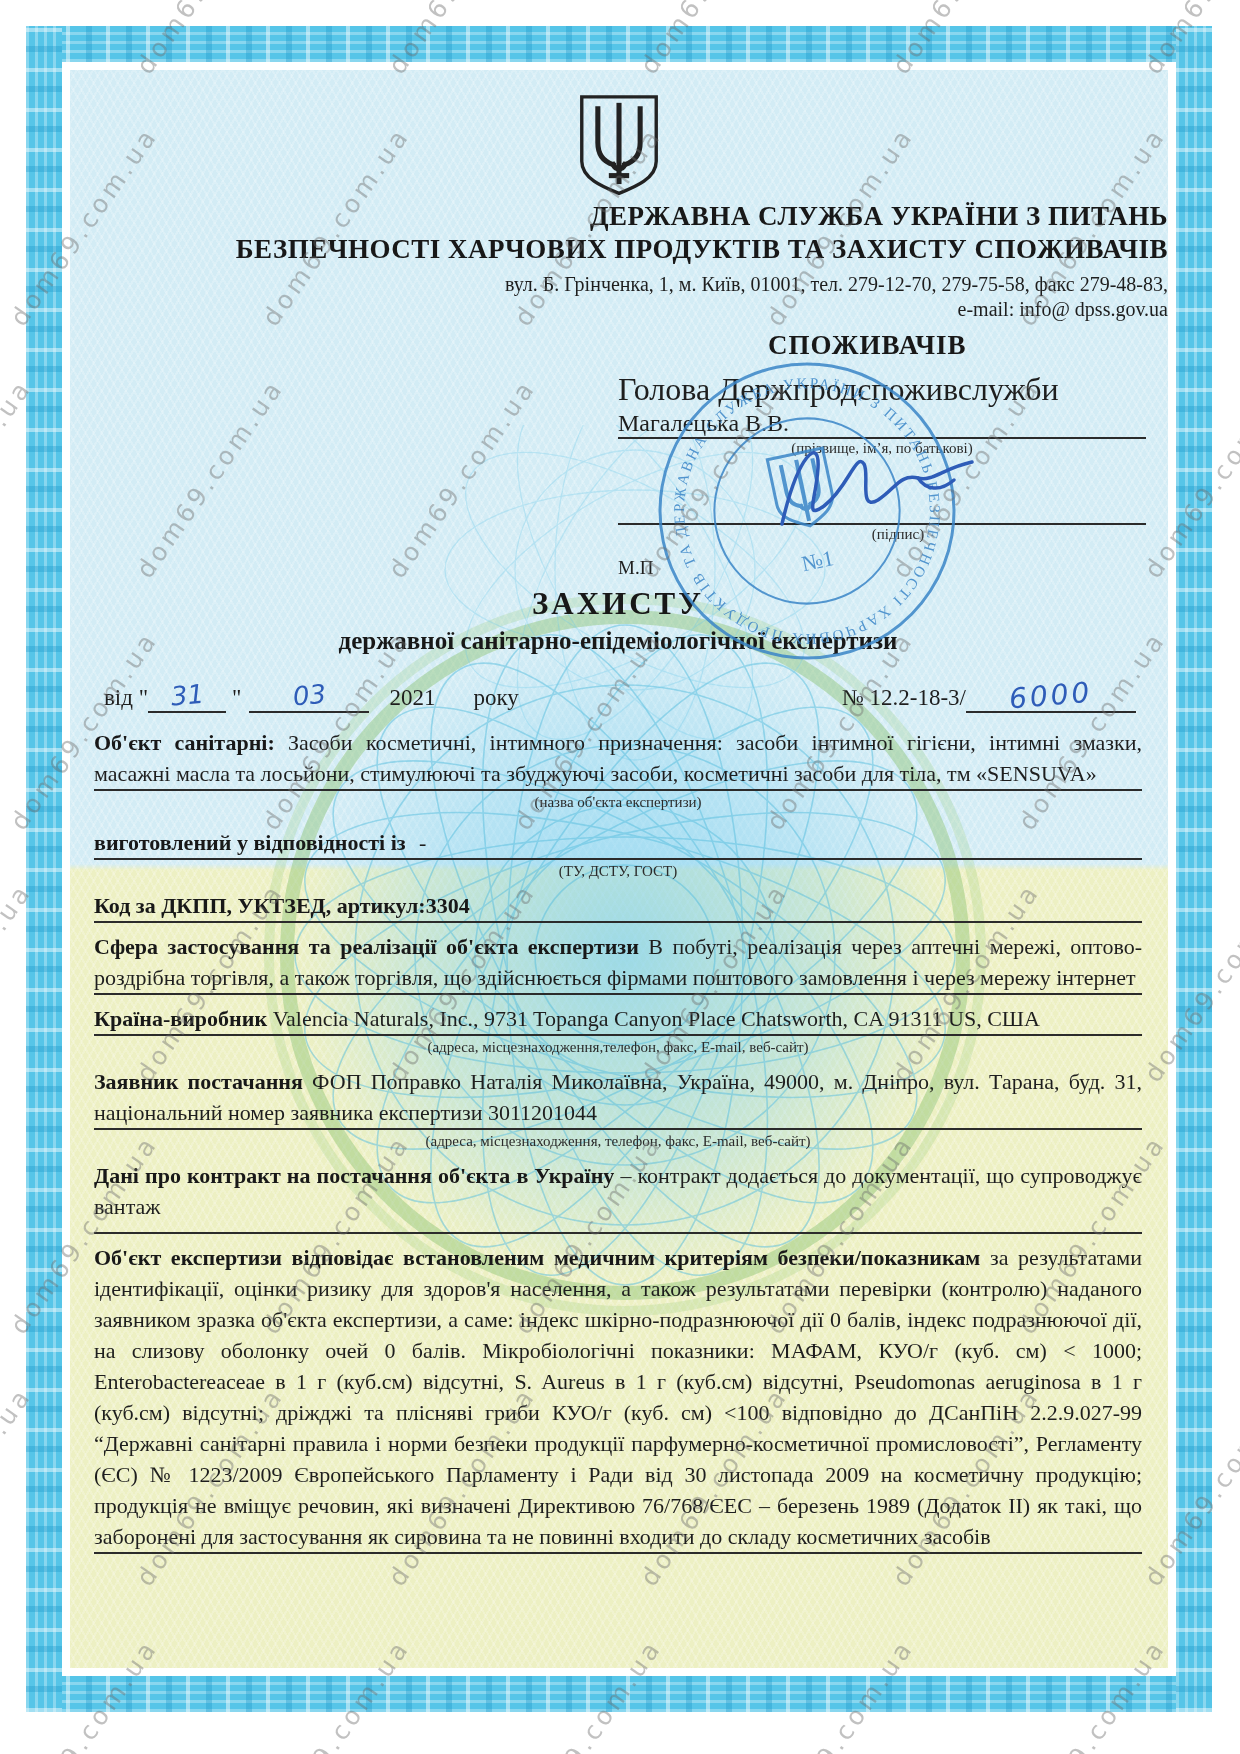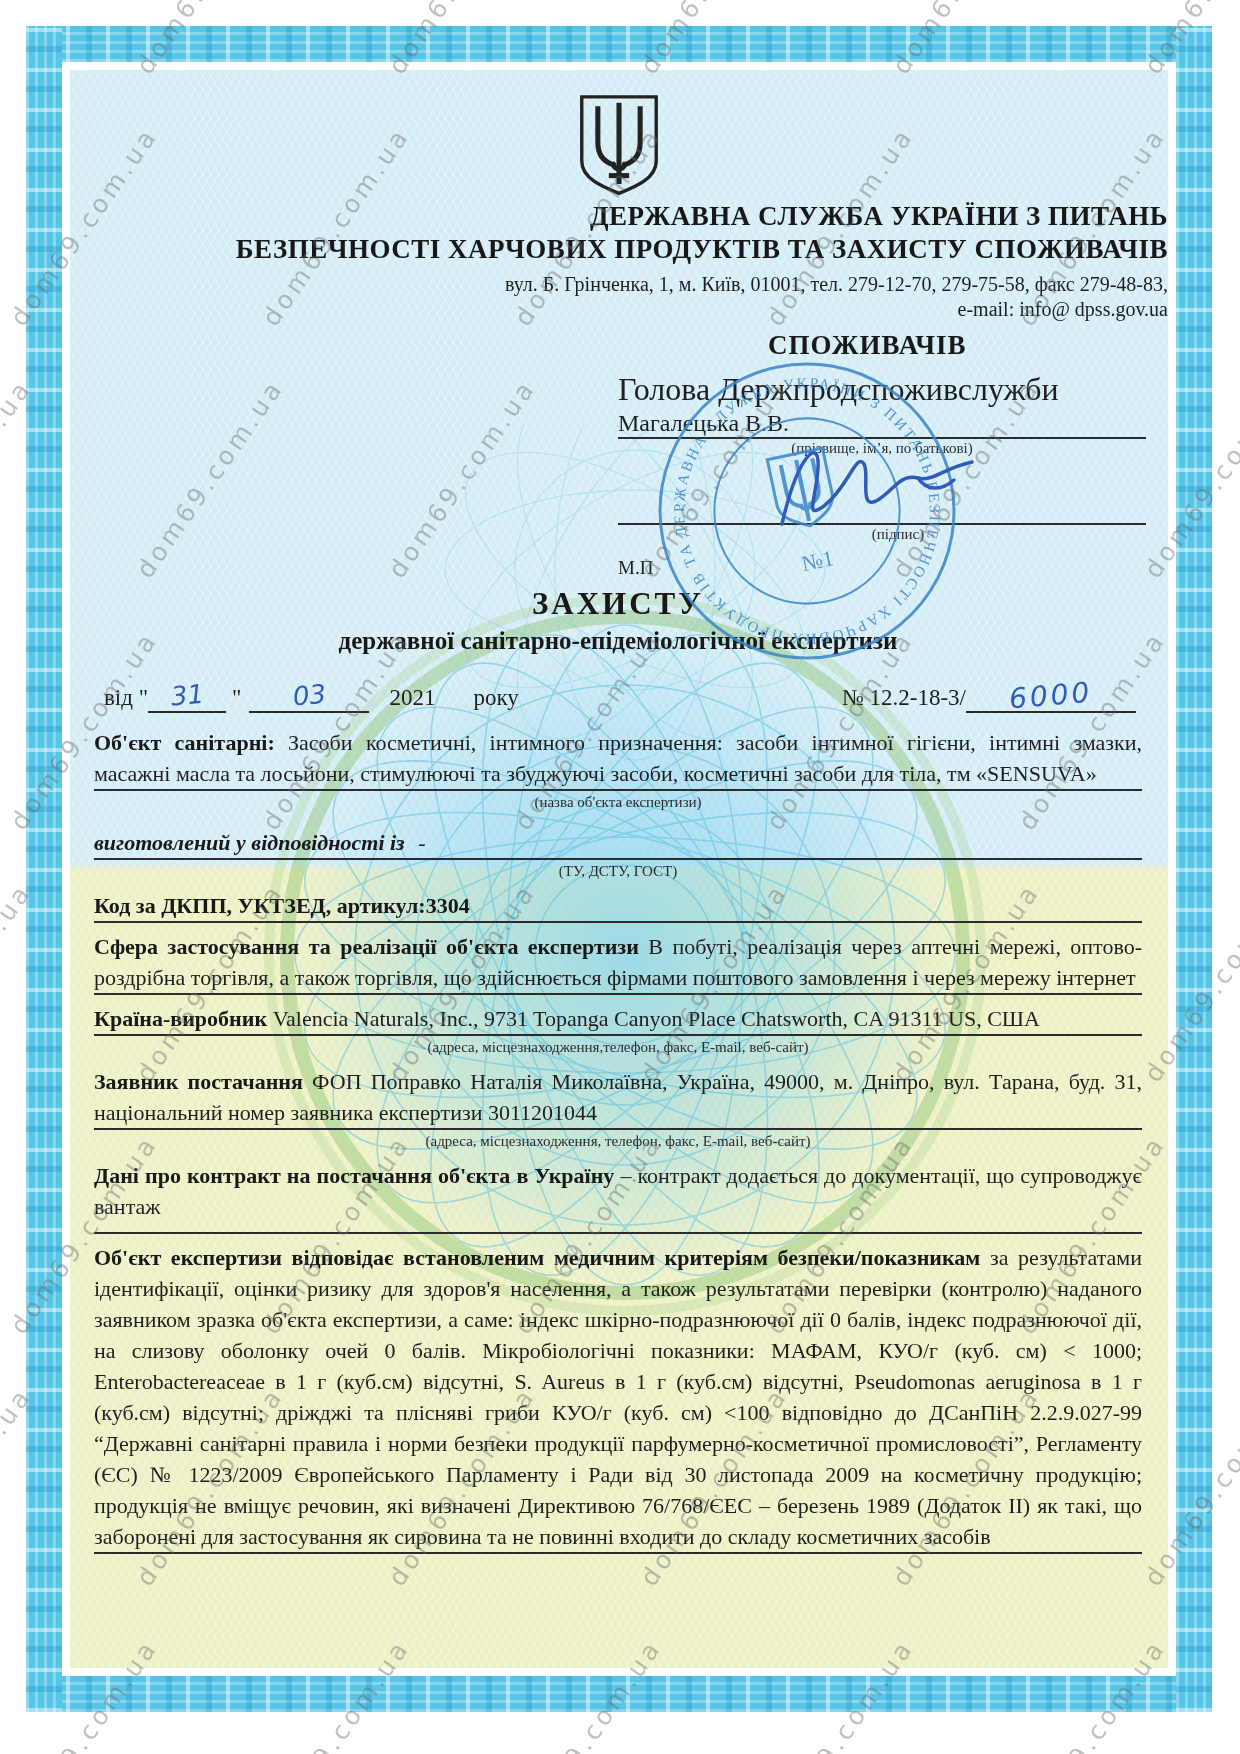--- a/index.html
+++ b/index.html
@@ -61,21 +61,21 @@
   .h-sub{text-align:center;font-weight:bold;font-size:25px;margin-top:6px;color:#181818;}
   .dateline{display:flex;align-items:flex-end;margin-top:24px;font-size:23px;}
   .hand{font-family:"DejaVu Sans", sans-serif;font-style:italic;color:#2e5cb8;display:inline-block;transform:rotate(-5deg);}
   .wline{display:inline-block;border-bottom:2px solid #2b2b2b;text-align:center;}
   .w-day{width:78px;font-size:26px;}
   .w-month{width:120px;font-size:26px;}
   .w-num{width:170px;font-size:28px;letter-spacing:3px;}
   .num-group{margin-left:auto;margin-right:6px;}
   .para{text-align:justify;margin-top:12px;}
   .para b{color:#181818;}
-  .mt8{margin-top:8px;} .mt10{margin-top:10px;} .mt14{margin-top:14px;} .mt16{margin-top:16px;font-style:italic;}
+  .mt8{margin-top:8px;} .mt10{margin-top:10px;} .mt14{margin-top:14px;} .mt16{margin-top:16px;}
   .uline{text-underline-offset:4px;}
   .caption-center{margin-top:2px;}
   
   .watermarks{position:absolute;inset:0;z-index:50;pointer-events:none;}
   .wm{
     position:absolute;white-space:nowrap;font-family:"DejaVu Sans", sans-serif;
     font-size:25px;letter-spacing:4px;color:rgba(108,108,108,.42);
     transform:rotate(-55deg);font-weight:500;
   }
 </style>

